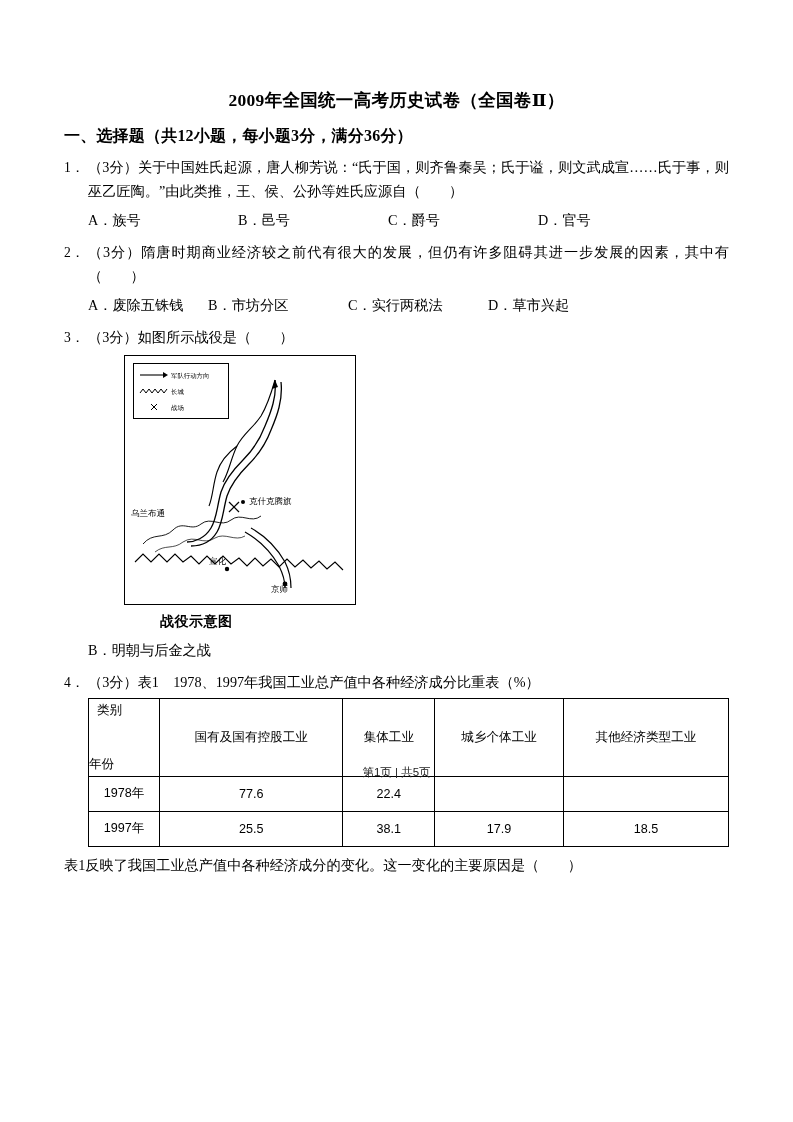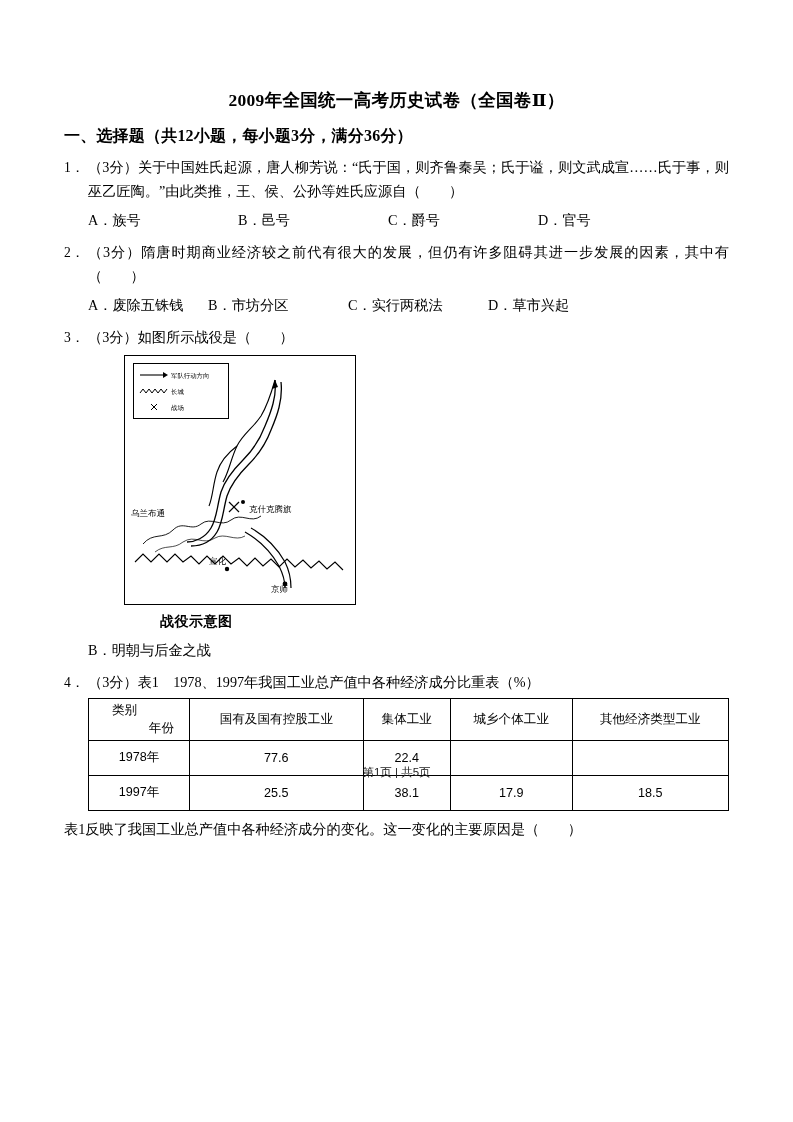--- a/index.html
+++ b/index.html
@@ -136,25 +136,25 @@
   table.data td, table.data th {
     border: 1px solid #000;
     padding: 5px 6px;
     text-align: center;
     font-weight: normal;
     height: 24px;
   }
   table.data td.hcell {
     width: 70px;
     text-align: center;
-    padding: 2px 15px;
+    padding: 2px 0;
     line-height: 1.45;
   }
   table.data td.hcell .l1 { text-align: left; padding-left: 8px;}
-  table.data td.hcell .l2 { text-align: right; padding-left: 0px;}
+  table.data td.hcell .l2 { text-align: left; padding-left: 0px; margin-top: 36px;}
   table.data td.lbl { text-align: center; }
   .after-table {
     font-size: 14.2px;
     line-height: 1.75;
     margin-left: 0;
   }
   .footer {
     position: absolute;
     left: 0;
     right: 0;
@@ -259,21 +259,21 @@
             <svg width="30" height="8" viewBox="0 0 30 8">
                 <line x1="12" y1="1" x2="18" y2="7" stroke="#000" stroke-width="1"></line>
                 <line x1="18" y1="1" x2="12" y2="7" stroke="#000" stroke-width="1"></line>
               </svg>
           </div>
           <div class="ltxt">战场</div>
         </div>
       </div>
 
       <div class="map-label" style="left:6px; top:152px;">乌兰布通</div>
-      <div class="map-label" style="left:124px; top:148px;">克什克腾旗</div>
+      <div class="map-label" style="left:124px; top:140px;">克什克腾旗</div>
       <div class="map-label" style="left:84px; top:200px;">宣化</div>
       <div class="map-label" style="left:146px; top:228px;font-family:Liberation Serif, serif;">京师</div>
     </div>
     <div class="map-cap">战役示意图</div>
   </div>
 
   <div class="opts2">
     <div class="row">
       <div>B．明朝与后金之战</div>
     </div>

